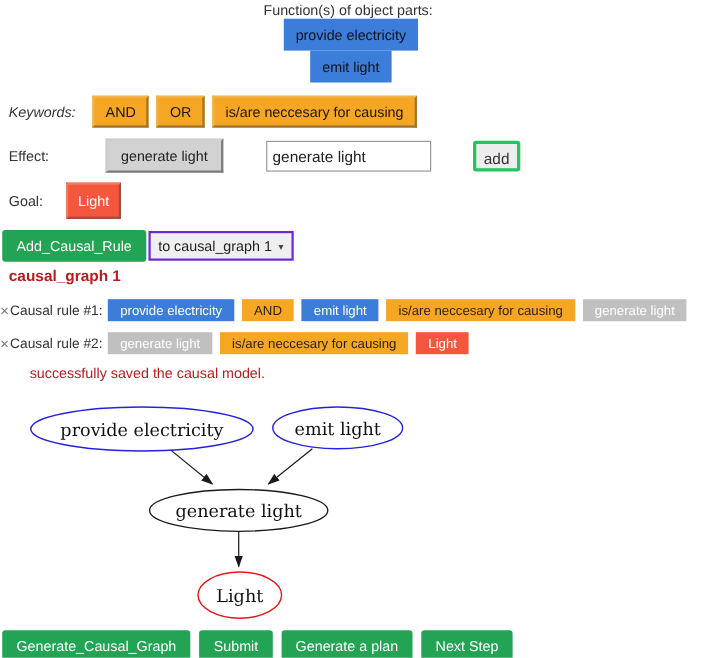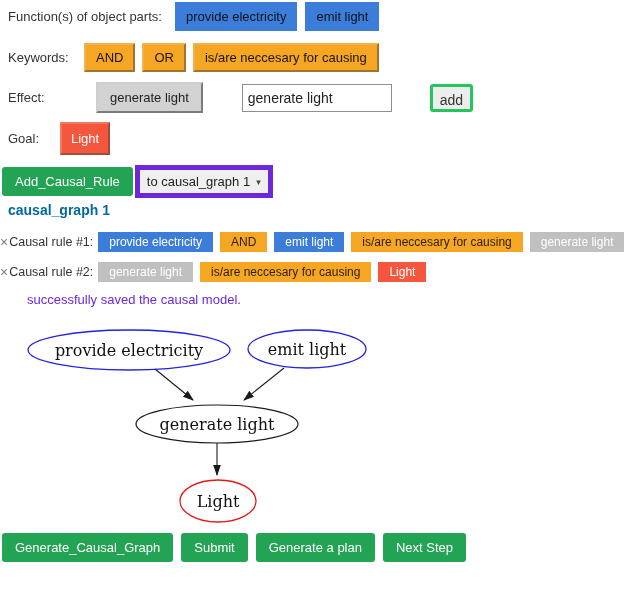--- a/index.html
+++ b/index.html
@@ -12,35 +12,35 @@
 
   h1.title {
     font-size: 22px; font-weight: 400; color: #2b2b2b;
     margin: 3px 0 8px 8px; letter-spacing: 0.2px;
   }
 
   .row { display: flex; align-items: center; }
   .label { font-size: 13px; color: #333; flex: none; }
 
   
-  .functions-row { margin: 2px 0 12px 8px; }
+  .functions-row { margin: 2px 0 12px 8px; flex-direction: column; }
   .functions-row .label { width: 167px; }
   .btn { cursor: pointer; font-family: "Liberation Sans", sans-serif; }
 
   .btn.blue-flat {
     background: #3b7dd8; color: #10131a; border: none;
     font-size: 13px; padding: 7px 11px; margin-right: 8px;
   }
   .btn.orange-raised {
     background: #f5a623; color: #1c1403;
     border: 2px outset #f2b24a;
     font-size: 13px; padding: 5px 10px; margin-right: 7px;
   }
   .keywords-row { margin: 0 0 10px 8px; }
-  .keywords-row .label { width: 76px; }
+  .keywords-row .label { width: 76px; font-style: italic; }
 
   .effect-row { margin: 0 0 9px 8px; gap: 36px; }
   .effect-row .label { width: 52px; }
   .btn.gray-raised {
     background: #d2d2d2; color: #222;
     border: 2px outset #cfcfcf;
     font-size: 13px; padding: 6px 12px; margin-right: 3px;
   }
   .effect-input {
     width: 150px; height: 28px; border: 1px solid #8f8f8f;
@@ -59,41 +59,41 @@
     border: 2px outset #f07a5e;
     font-size: 13px; padding: 7px 9px;
   }
 
   .add-rule-row { margin: 2px 0 0 2px; }
   .btn.green-flat {
     background: #23a455; color: #ffffff; border: none; border-radius: 3px;
     font-size: 13px; padding: 7px 13px;
   }
   .select-box {
-    background: #efefef; border: 5px solid #6d28d9; color: #222;
+    background: #efefef; border: 2px solid #6d28d9; color: #222;
     font-size: 13px; padding: 4px 7px; margin-left: 2px;
     display: inline-flex; align-items: center; gap: 6px; cursor: pointer;
   }
   .select-box .caret { font-size: 9px; color: #444; }
 
-  .graph-heading { font-size: 14px; font-weight: bold; color: #0369a1; margin: 4px 0 14px 8px; }
+  .graph-heading { font-size: 14px; font-weight: bold; color: #b91c1c; margin: 4px 0 14px 8px; }
 
   
   .rule-row { display: flex; align-items: center; margin: 0 0 10px 0; }
   .remove-x { color: #7d7d7d; font-size: 14px; line-height: 1; margin-right: 1px; cursor: pointer; }
   .rule-label { font-size: 12.5px; color: #333; margin-right: 5px; }
   .chip {
     font-size: 12px; padding: 3px 11px; margin-right: 7px; white-space: nowrap;
   }
   .chip.c-blue   { background: #3b7dd8; color: #ffffff; }
   .chip.c-orange { background: #f5a623; color: #2b1e04; }
   .chip.c-gray   { background: #c0c0c0; color: #ffffff; }
   .chip.c-red    { background: #f4573d; color: #ffffff; }
 
-  .status-msg { color: #6d28d9; font-size: 13px; margin: 2px 0 8px 27px; }
+  .status-msg { color: #b91c1c; font-size: 13px; margin: 2px 0 8px 27px; }
 
   
   .graph-svg { display: block; margin: 4px 0 4px 0; }
   .graph-svg text {
     font-family: "DejaVu Serif", serif; font-size: 16px; fill: #111;
   }
 
   
   .actions-row { margin: 6px 0 0 2px; }
   .actions-row .btn { margin-right: 8px; }

